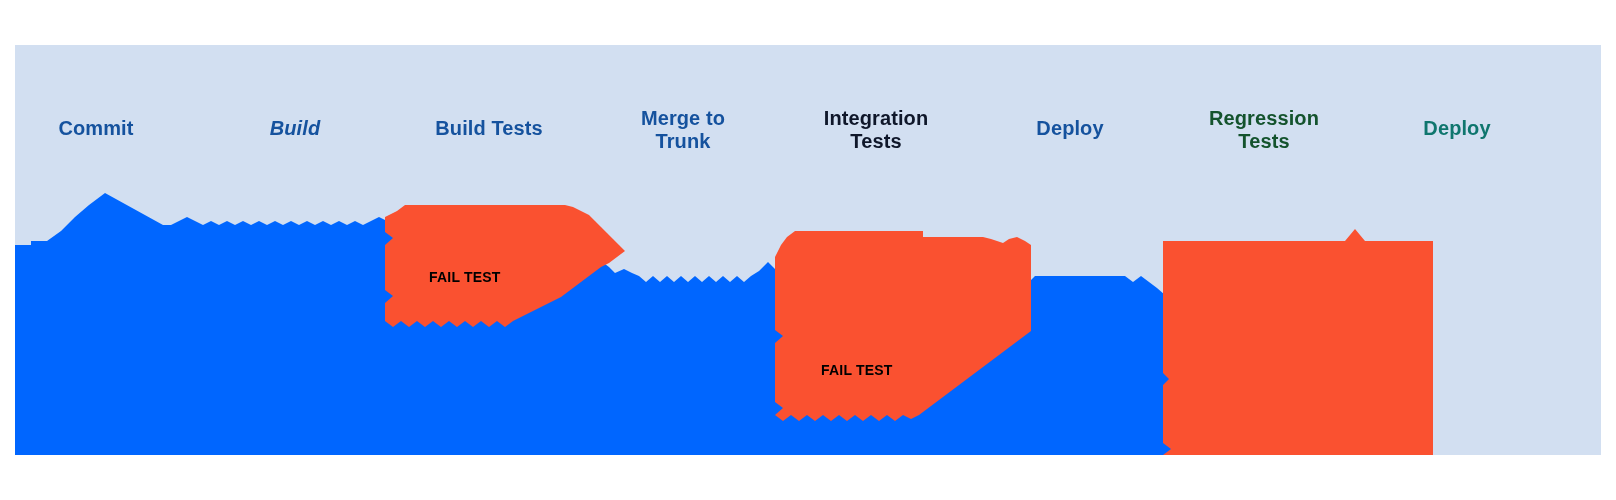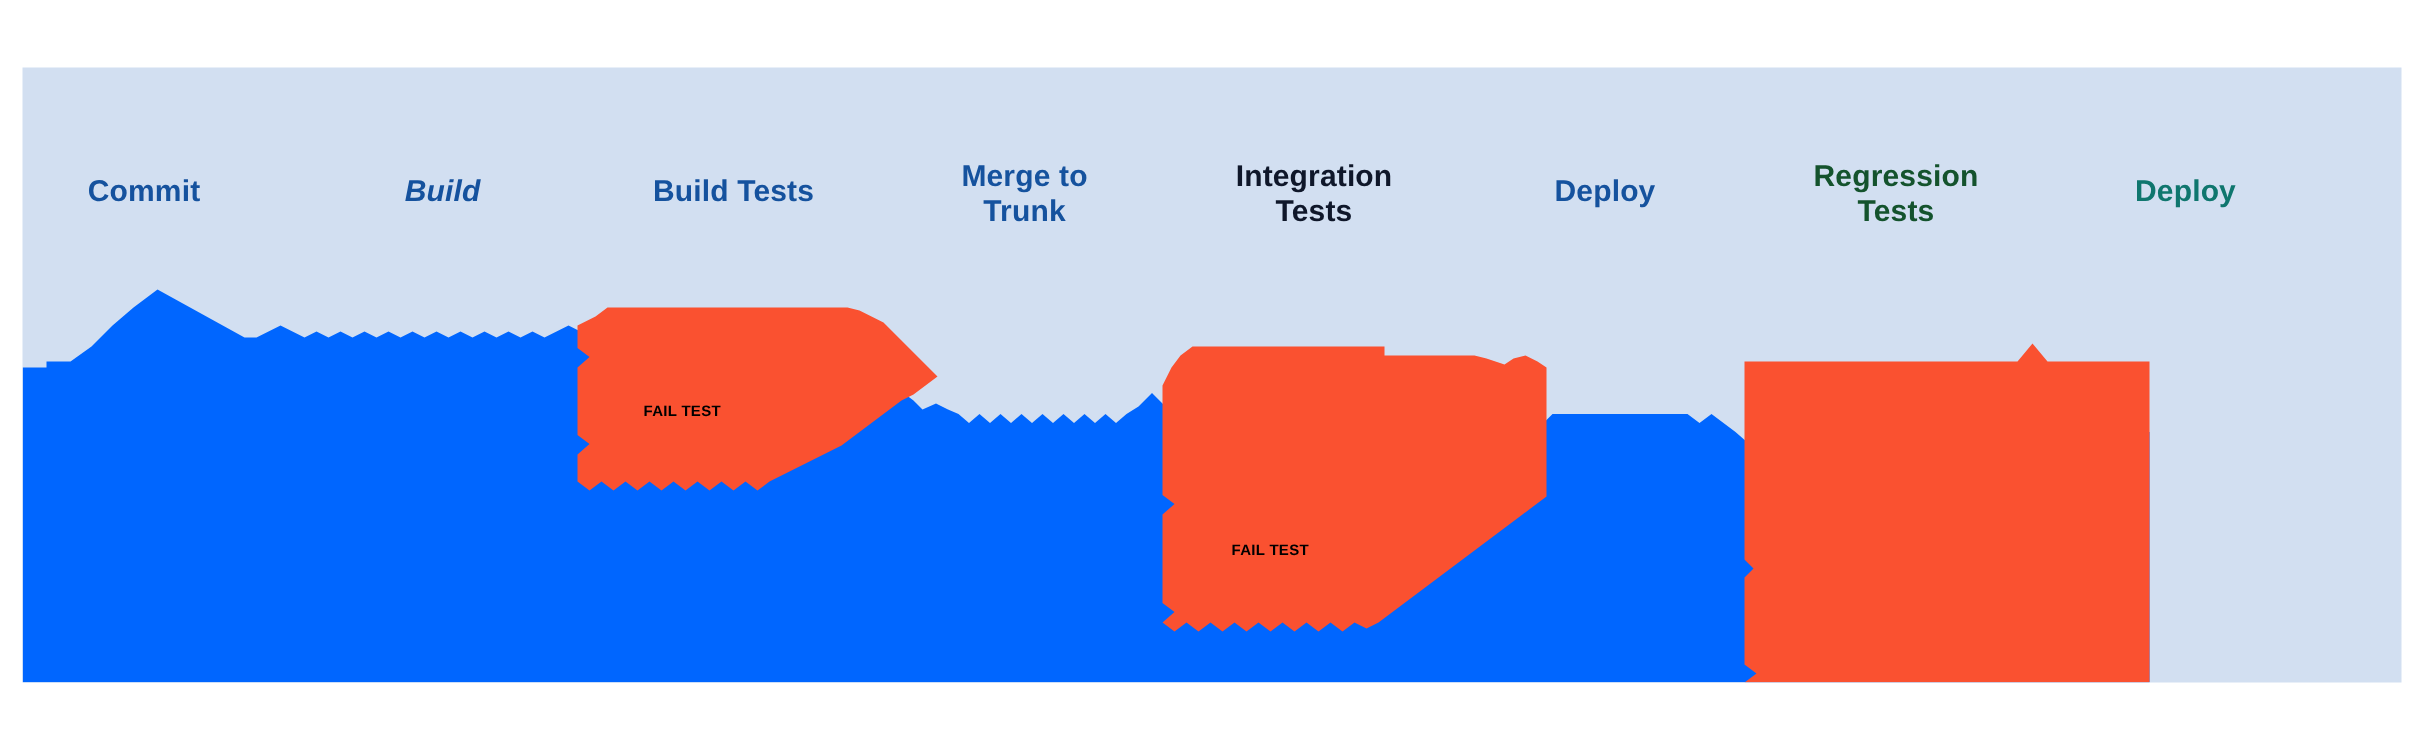--- a/index.html
+++ b/index.html
@@ -52,21 +52,21 @@
     left: 0;
     top: 0;
     width: 1586px;
     height: 410px;
   }
   .fail-label {
     position: absolute;
     color: #000000;
     font-family: "Liberation Sans", sans-serif;
     font-weight: bold;
-    font-size: 10px;
+    font-size: 14px;
     letter-spacing: 0.2px;
     white-space: nowrap;
     z-index: 6;
   }
 </style>
 </head>
 <body>
 
 <div id="root">
 

